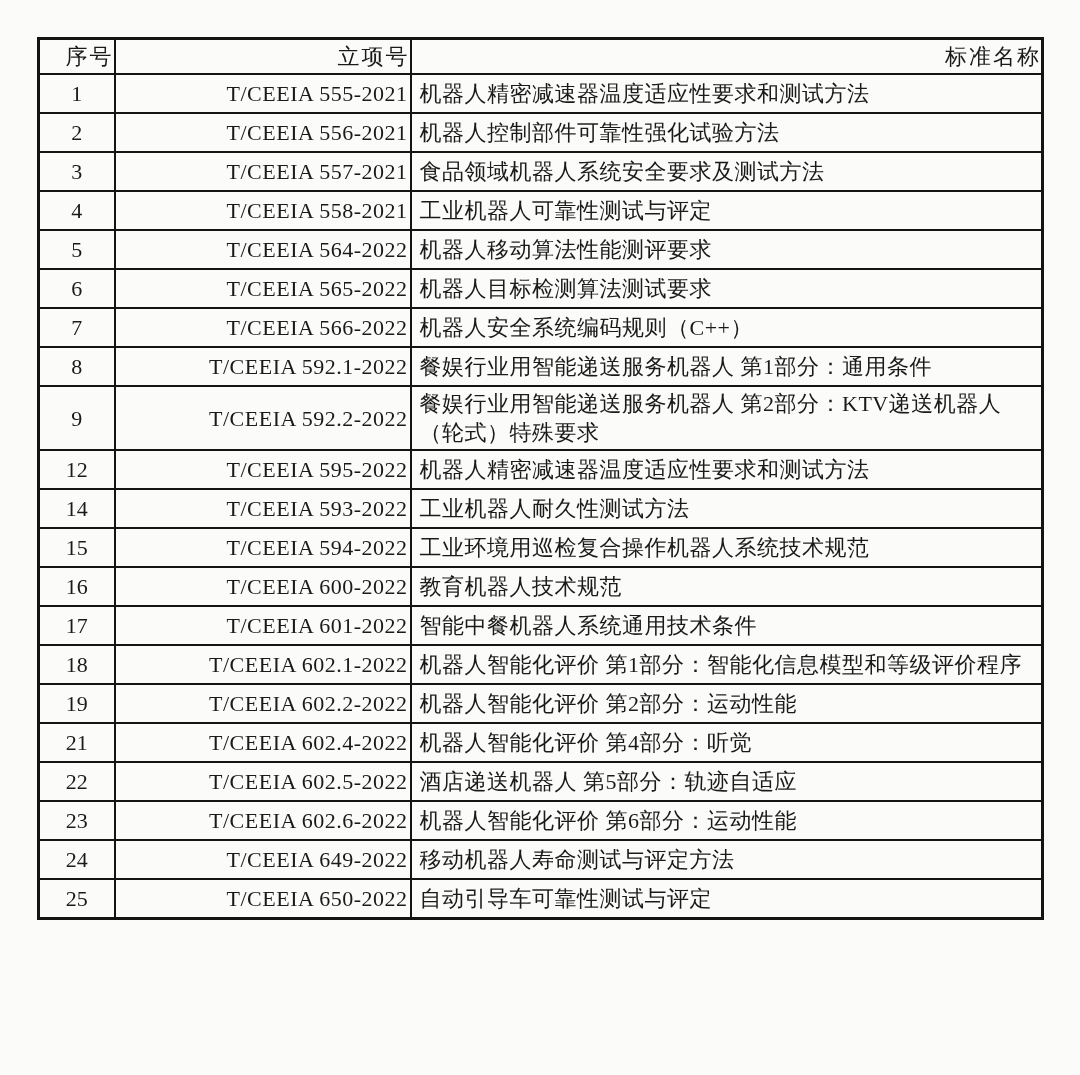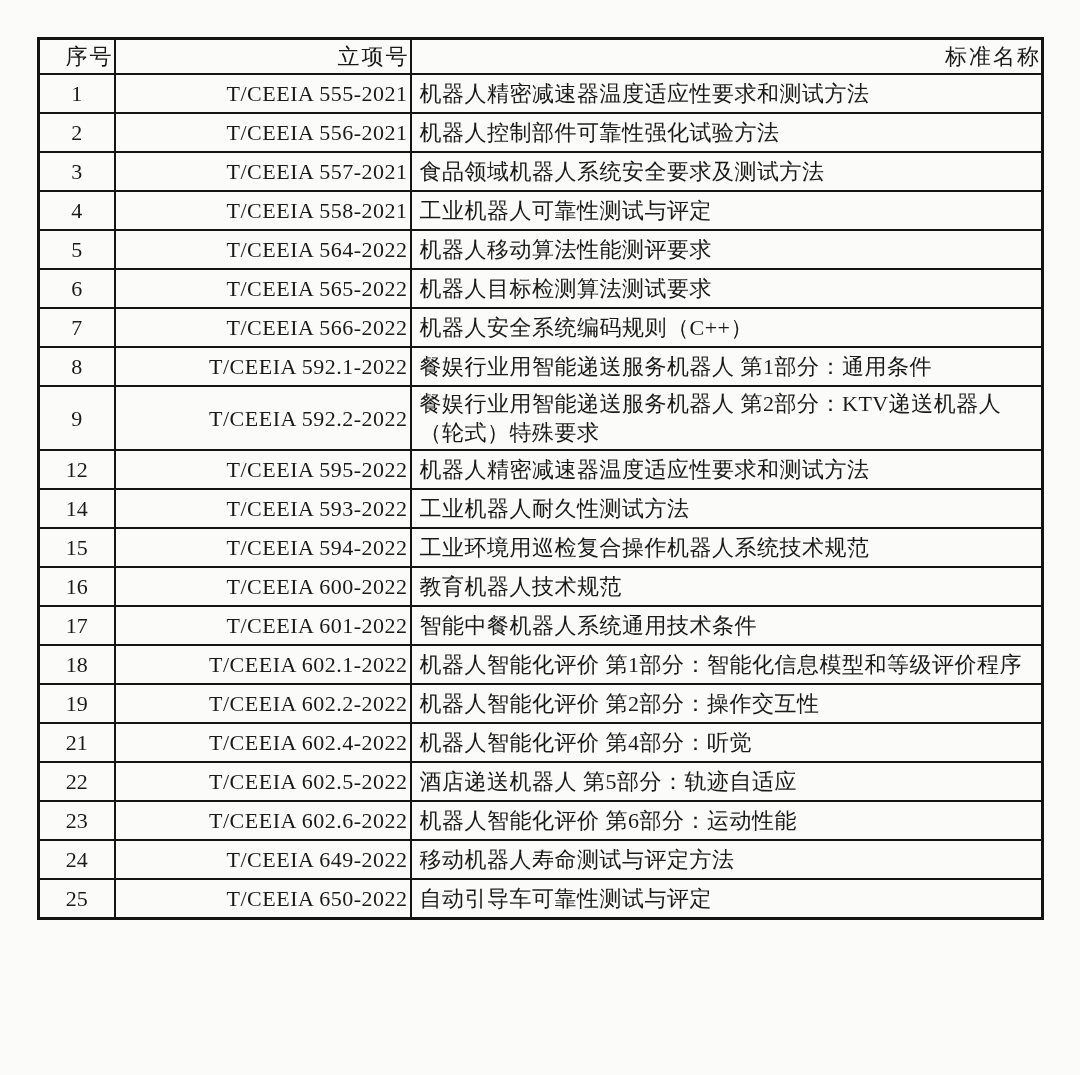--- a/index.html
+++ b/index.html
@@ -172,21 +172,21 @@
 
   <tr>
     <td class="cell-no">18</td>
     <td class="cell-code">T/CEEIA 602.1-2022</td>
     <td class="cell-name">机器人智能化评价 第1部分：智能化信息模型和等级评价程序</td>
   </tr>
 
   <tr>
     <td class="cell-no">19</td>
     <td class="cell-code">T/CEEIA 602.2-2022</td>
-    <td class="cell-name">机器人智能化评价 第2部分：操作交互性</td>
+    <td class="cell-name">机器人智能化评价 第2部分：运动性能</td>
   </tr>
 
 
   <tr>
     <td class="cell-no">21</td>
     <td class="cell-code">T/CEEIA 602.4-2022</td>
     <td class="cell-name">机器人智能化评价 第4部分：听觉</td>
   </tr>
 
   <tr>

